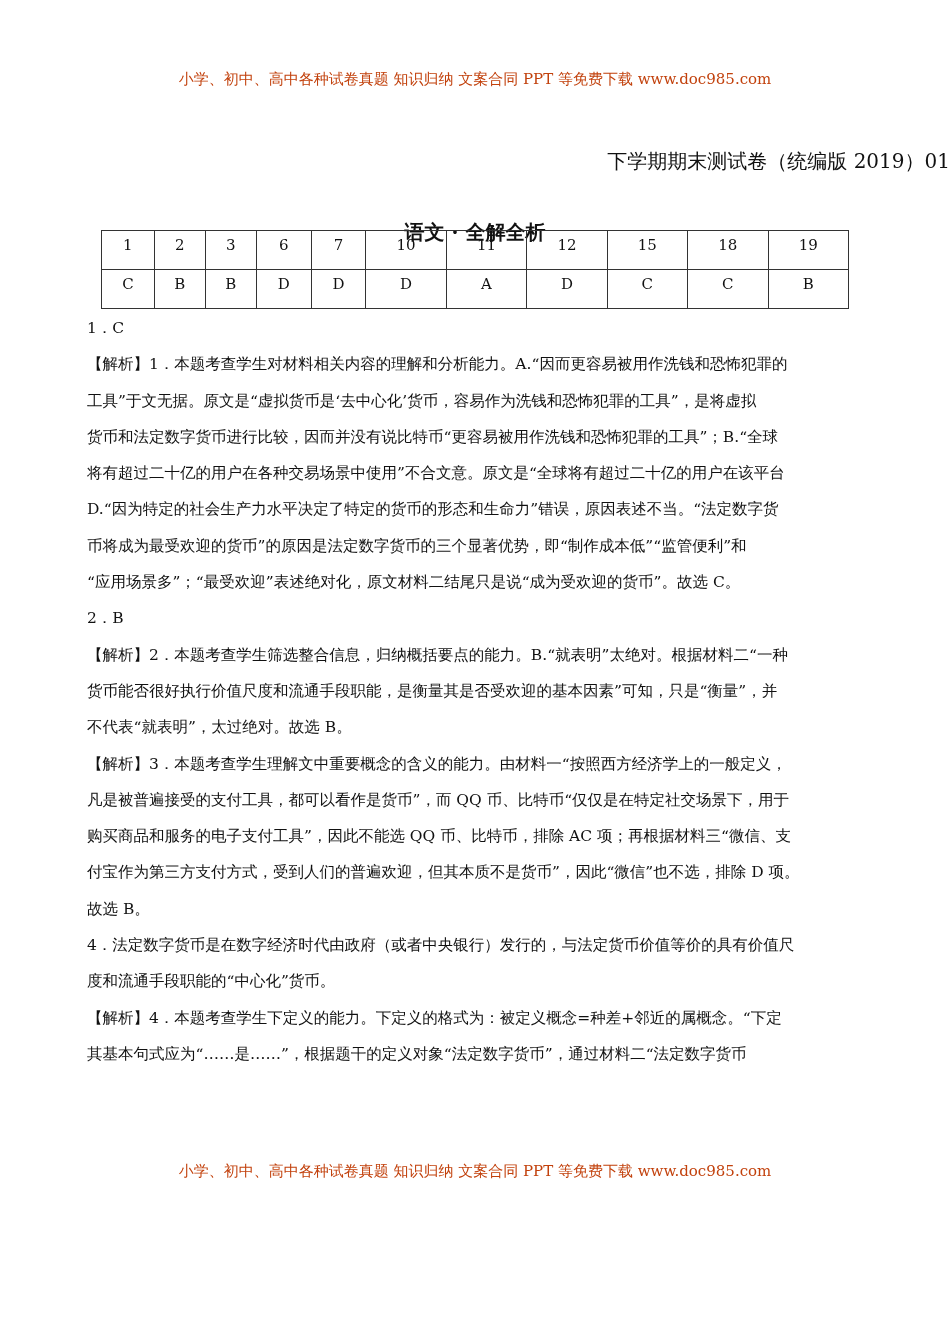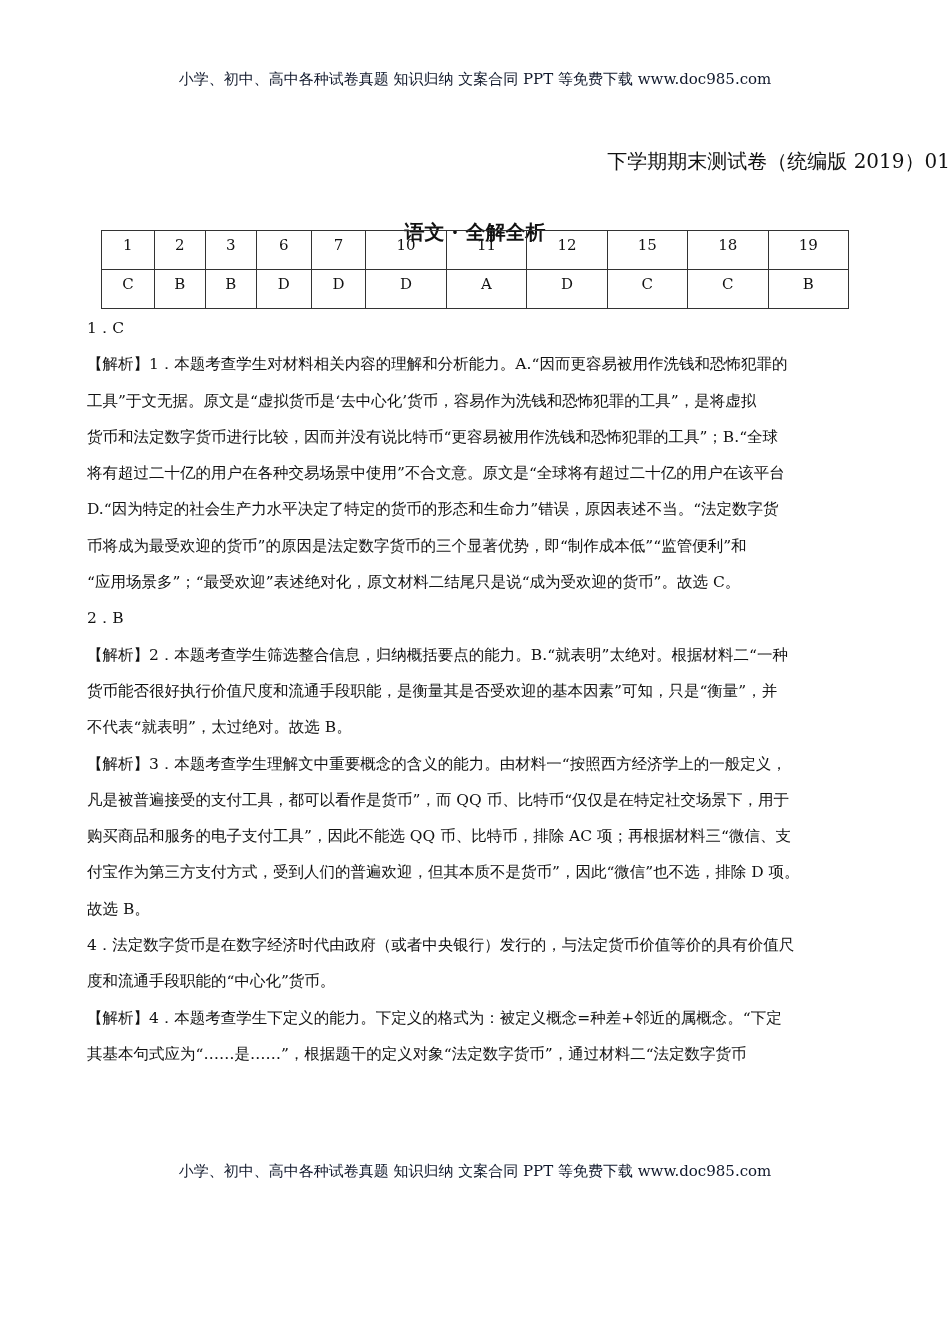--- a/index.html
+++ b/index.html
@@ -3,21 +3,21 @@
 <meta charset="utf-8">
 <style>
   html, body { margin: 0; padding: 0; }
   body {
     width: 950px; height: 1344px; background: #ffffff; position: relative;
     font-family: "DejaVu Serif", "Liberation Serif", serif; color: #111;
     overflow: hidden;
   }
   .header-line, .footer-line {
     position: absolute; left: 0; width: 950px; text-align: center;
-    font-size: 15px; color: #0f172a;
+    font-size: 15px; color: #c2410c;
   }
   .header-line { top: 70px; }
   .footer-line { top: 1162px; }
   .title {
     position: absolute; top: 148px; left: 0; width: 950px; text-align: right;
     font-size: 20px;
   }
   .subtitle {
     position: absolute; top: 219px; left: 0; width: 950px; text-align: center;
     font-size: 20px; font-weight: bold;

